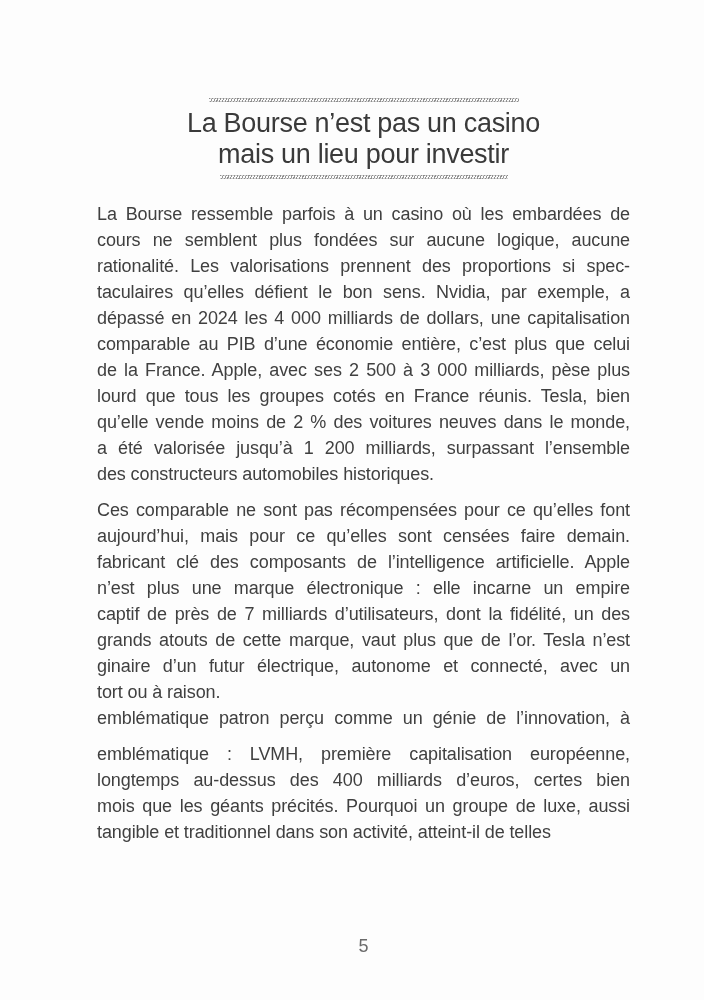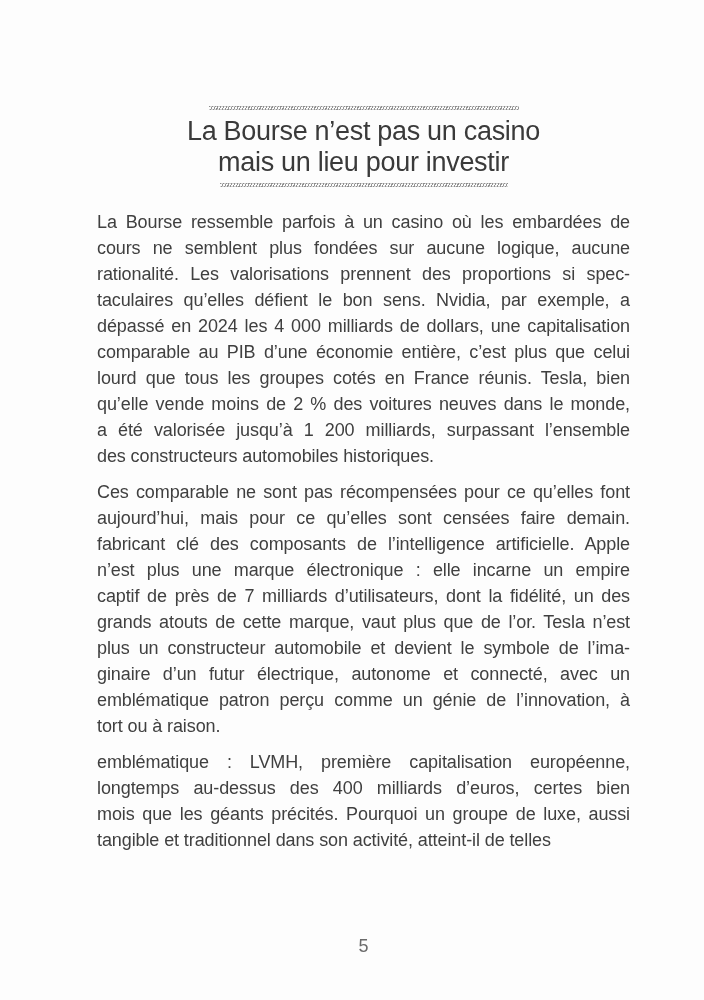--- a/index.html
+++ b/index.html
@@ -18,21 +18,21 @@
     width: 704px;
     height: 1000px;
     margin: 0 auto;
     background: var(--page-bg);
     overflow: hidden;
   }
 
   .content {
     position: absolute;
     left: 97px;
-    top: 8px;
+    top: 0;
     width: 533px;
   }
 
   
   .title-block { margin-top: 98px; }
 
   .deco-rule {
     height: 4px;
     margin: 0 auto;
     background:
@@ -107,36 +107,36 @@
     </header>
 
     <main class="body-text">
         <div class="para">
           <div class="line">La Bourse ressemble parfois à un casino où les embardées de</div>
           <div class="line">cours ne semblent plus fondées sur aucune logique, aucune</div>
           <div class="line">rationalité. Les valorisations prennent des proportions si spec-</div>
           <div class="line">taculaires qu’elles défient le bon sens. Nvidia, par exemple, a</div>
           <div class="line">dépassé en 2024 les 4 000 milliards de dollars, une capitalisation</div>
           <div class="line">comparable au PIB d’une économie entière, c’est plus que celui</div>
+          <div class="line">de la France. Apple, avec ses 2 500 à 3 000 milliards, pèse plus</div>
           <div class="line">lourd que tous les groupes cotés en France réunis. Tesla, bien</div>
           <div class="line">qu’elle vende moins de 2 % des voitures neuves dans le monde,</div>
           <div class="line">a été valorisée jusqu’à 1 200 milliards, surpassant l’ensemble</div>
           <div class="line last">des constructeurs automobiles historiques.</div>
         </div>
         <div class="para">
           <div class="line">Ces comparable ne sont pas récompensées pour ce qu’elles font</div>
           <div class="line">aujourd’hui, mais pour ce qu’elles sont censées faire demain.</div>
           <div class="line">fabricant clé des composants de l’intelligence artificielle. Apple</div>
           <div class="line">n’est plus une marque électronique : elle incarne un empire</div>
           <div class="line">captif de près de 7 milliards d’utilisateurs, dont la fidélité, un des</div>
           <div class="line">grands atouts de cette marque, vaut plus que de l’or. Tesla n’est</div>
-          <div class="line">plus un constructeur automobile et devient le symbole de l’ima-</div>
           <div class="line">ginaire d’un futur électrique, autonome et connecté, avec un</div>
+          <div class="line last">tort ou à raison.</div>
           <div class="line">emblématique patron perçu comme un génie de l’innovation, à</div>
-          <div class="line last">tort ou à raison.</div>
         </div>
         <div class="para">
           <div class="line">emblématique : LVMH, première capitalisation européenne,</div>
           <div class="line">longtemps au-dessus des 400 milliards d’euros, certes bien</div>
           <div class="line">mois que les géants précités. Pourquoi un groupe de luxe, aussi</div>
           <div class="line last">tangible et traditionnel dans son activité, atteint-il de telles</div>
         </div>
       </main>
 
   </div>

